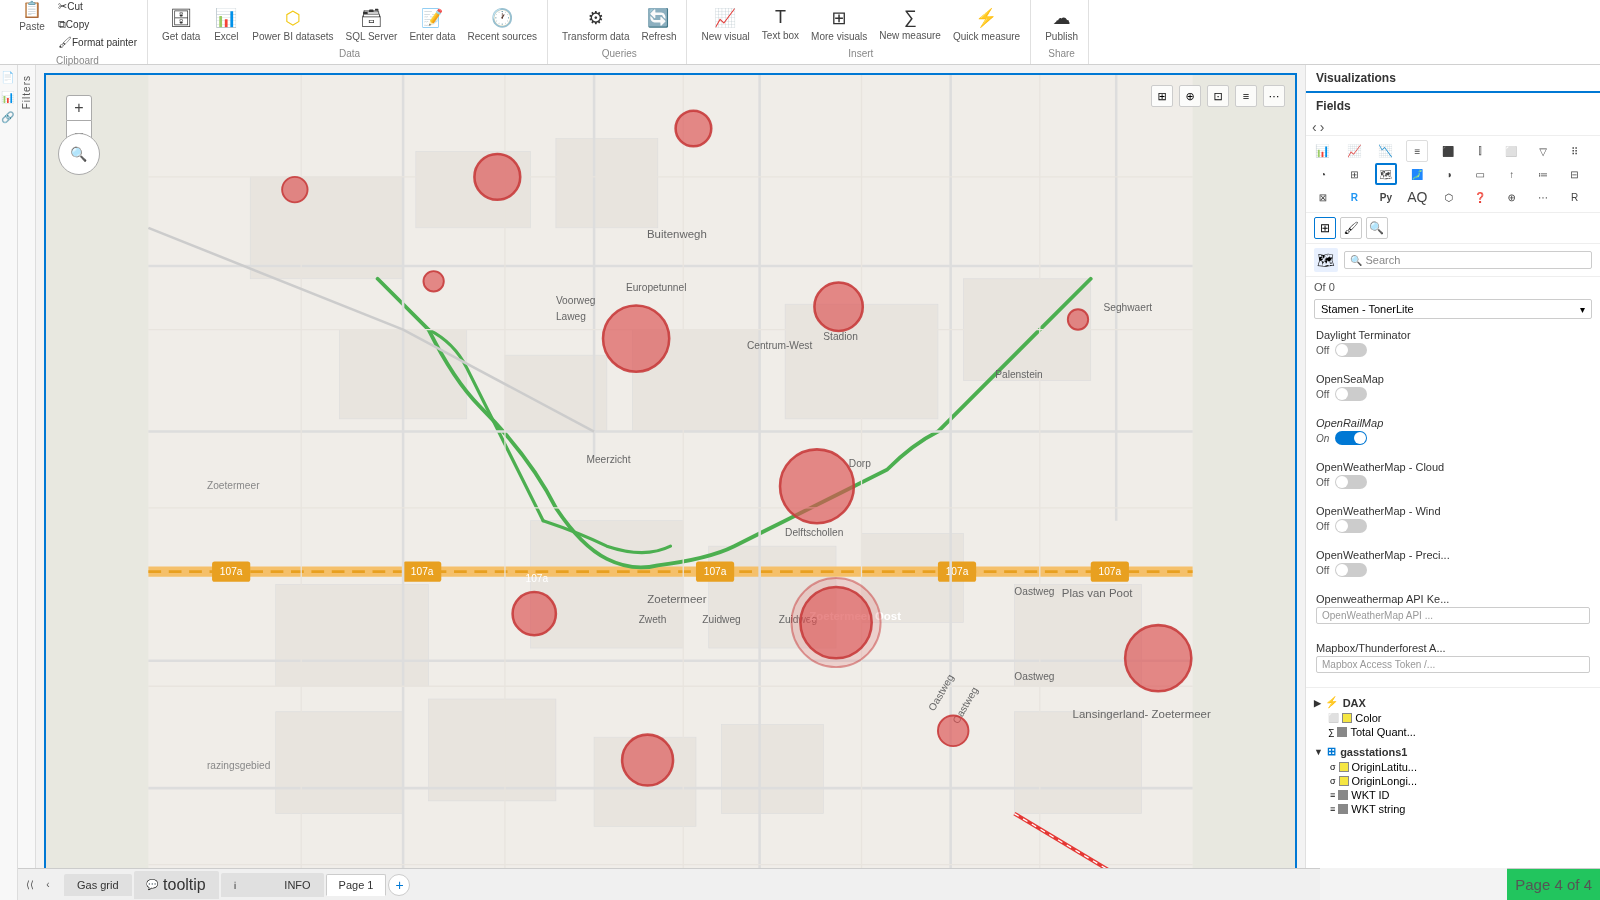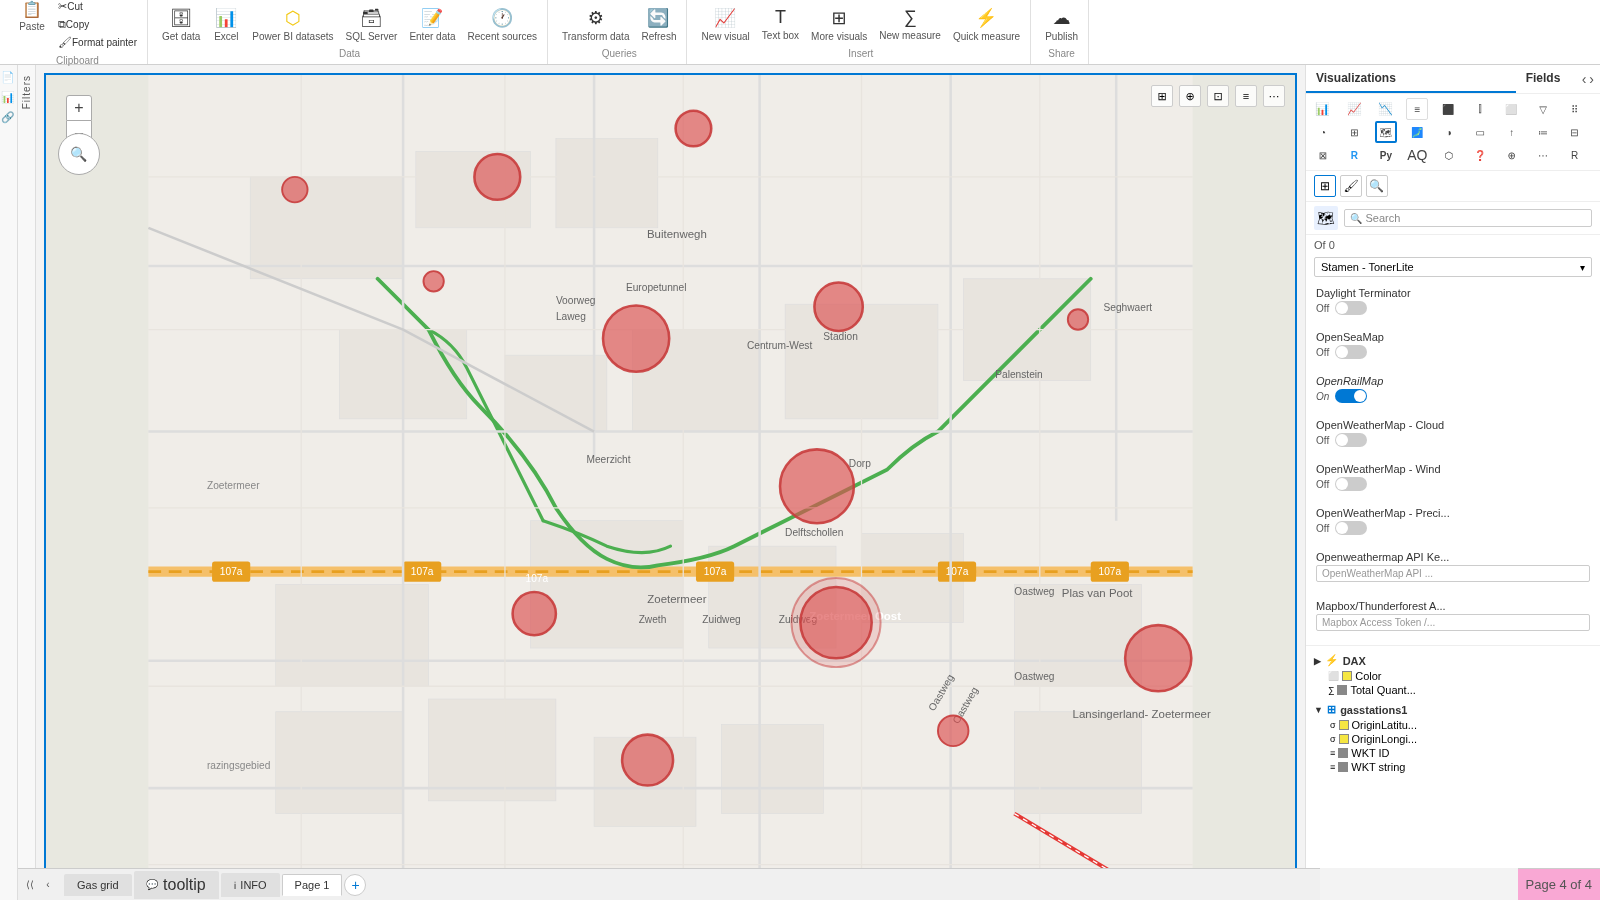--- a/index.html
+++ b/index.html
@@ -41,21 +41,21 @@
     
     .map-attribution { position: absolute; bottom: 4px; left: 50%; transform: translateX(-50%); font-size: 9px; color: #555; white-space: nowrap; }
 
     
     .page-tabs { position: absolute; bottom: 0; left: 18px; right: 280px; height: 32px; background: #f0f0f0; border-top: 1px solid #ccc; display: flex; align-items: center; padding: 0 4px; gap: 2px; }
     .page-tab { padding: 4px 12px; font-size: 11px; cursor: pointer; border: 1px solid transparent; border-radius: 2px 2px 0 0; background: #e0e0e0; color: #333; display: flex; align-items: center; gap: 4px; }
     .page-tab.active { background: #fff; border-color: #ccc; border-bottom-color: #fff; font-weight: 500; }
     .page-tab-add { width: 22px; height: 22px; border: 1px solid #ccc; border-radius: 50%; display: flex; align-items: center; justify-content: center; cursor: pointer; background: #fff; font-size: 14px; color: #0078d4; }
     .page-nav { display: flex; align-items: center; gap: 2px; margin-right: 6px; }
     .page-nav-btn { width: 16px; height: 16px; cursor: pointer; display: flex; align-items: center; justify-content: center; font-size: 10px; color: #555; }
-    .status-bar { position: absolute; bottom: 0; right: 0; height: 32px; background: #f9a8d4; border-top: 1px solid #ccc; display: flex; align-items: center; padding: 4px 8px; font-size: 13px; color: #555; }
+    .status-bar { position: absolute; bottom: 0; right: 0; height: 32px; background: #22c55e; border-top: 1px solid #ccc; display: flex; align-items: center; padding: 4px 8px; font-size: 15px; color: #555; }
     .viz-icon { width: 22px; height: 22px; display: flex; align-items: center; justify-content: center; font-size: 12px; cursor: pointer; border: 1px solid transparent; border-radius: 2px; color: #444; }
     .layer-item { margin-bottom: 8px; }
     .layer-name { font-size: 11px; color: #333; margin-bottom: 2px; }
     .layer-toggle { display: flex; align-items: center; gap: 6px; }
     .toggle-switch { width: 32px; height: 14px; background: #ccc; border-radius: 7px; position: relative; cursor: pointer; }
     .toggle-switch.on { background: #0078d4; }
     .toggle-switch::after { content: ''; position: absolute; width: 12px; height: 12px; background: white; border-radius: 50%; top: 1px; left: 1px; transition: left 0.2s; }
     .toggle-switch.on::after { left: 19px; }
 
     
@@ -323,21 +323,21 @@
       </div>
 
       <div class="map-attribution">
         <span style="font-size:9px;color:#666;">Leaflet | Altius | Map tiles by Stamen Design, CC BY 3.0 — Map data © OpenStreetMap, Rail style: CC-BY-SA 2.0 OpenRailwayMap and OpenStreetMap</span>
       </div>
     </div>
   </div>
 
   <div style="width:295px;display:flex;flex-direction:column;height:calc(900px - 65px - 32px);background:#fff;border-left:1px solid #e0e0e0;">
 
-    <div style="display:flex;border-bottom:1px solid #eee;">
+    <div style="display:flex;border-bottom:1px solid #eee;flex-direction:column;">
       <div style="flex:1;padding:6px 10px;font-size:12px;font-weight:600;color:#333;border-bottom:2px solid #0078d4;">Visualizations</div>
       <div style="width:60px;padding:6px 10px;font-size:12px;font-weight:600;color:#333;">Fields</div>
       <div style="display:flex;align-items:center;padding:0 6px;gap:3px;">
         <span style="cursor:pointer;font-size:14px;color:#555;">‹</span>
         <span style="cursor:pointer;font-size:14px;color:#555;">›</span>
       </div>
     </div>
 
     <div style="display:grid;grid-template-columns:repeat(9,1fr);gap:1px;padding:4px 6px;border-bottom:1px solid #eee;">
 
@@ -518,21 +518,21 @@
   </div>
   <div class="page-tab">
     <span style="font-size:11px;">Gas grid</span>
   </div>
   <div class="page-tab">
     <span style="font-size:10px;">💬</span>
     <span style="font-size:16px;">tooltip</span>
   </div>
   <div class="page-tab">
     <span style="font-size:10px;">ℹ</span>
-    <span style="font-size:11px;">INFO</span>
+    <span style="font-size:11px;margin-left:44px;">INFO</span>
   </div>
   <div class="page-tab active">
     <span style="font-size:11px;">Page 1</span>
   </div>
   <div class="page-tab-add">+</div>
 </div>
 
 <div class="status-bar">
   <span>Page 4 of 4</span>
 </div>

